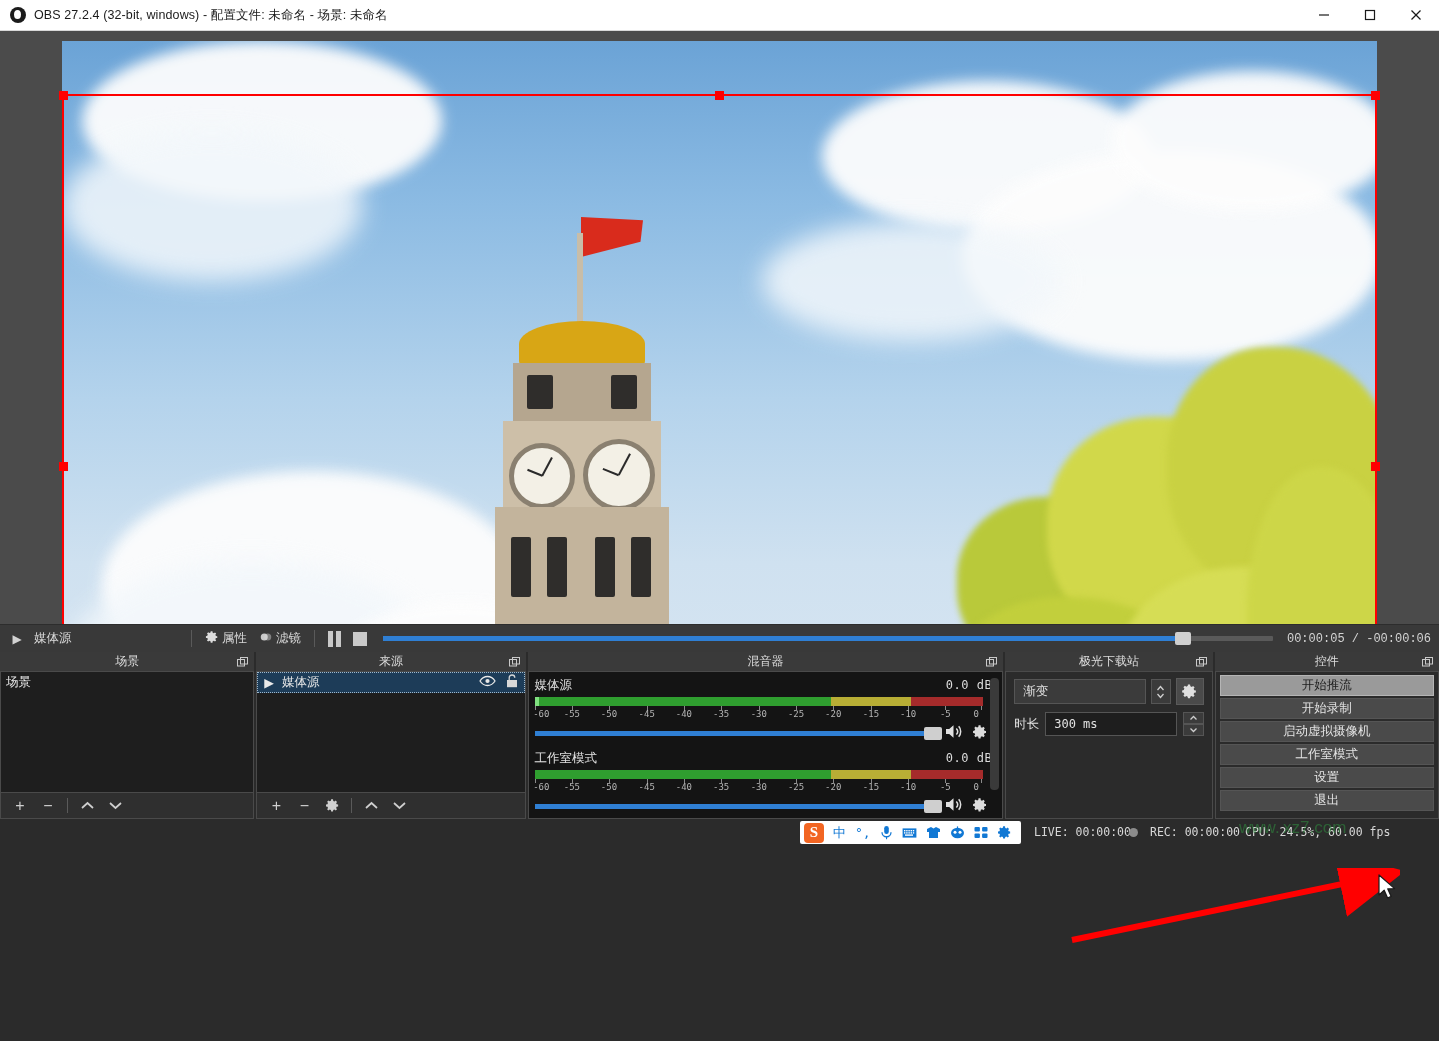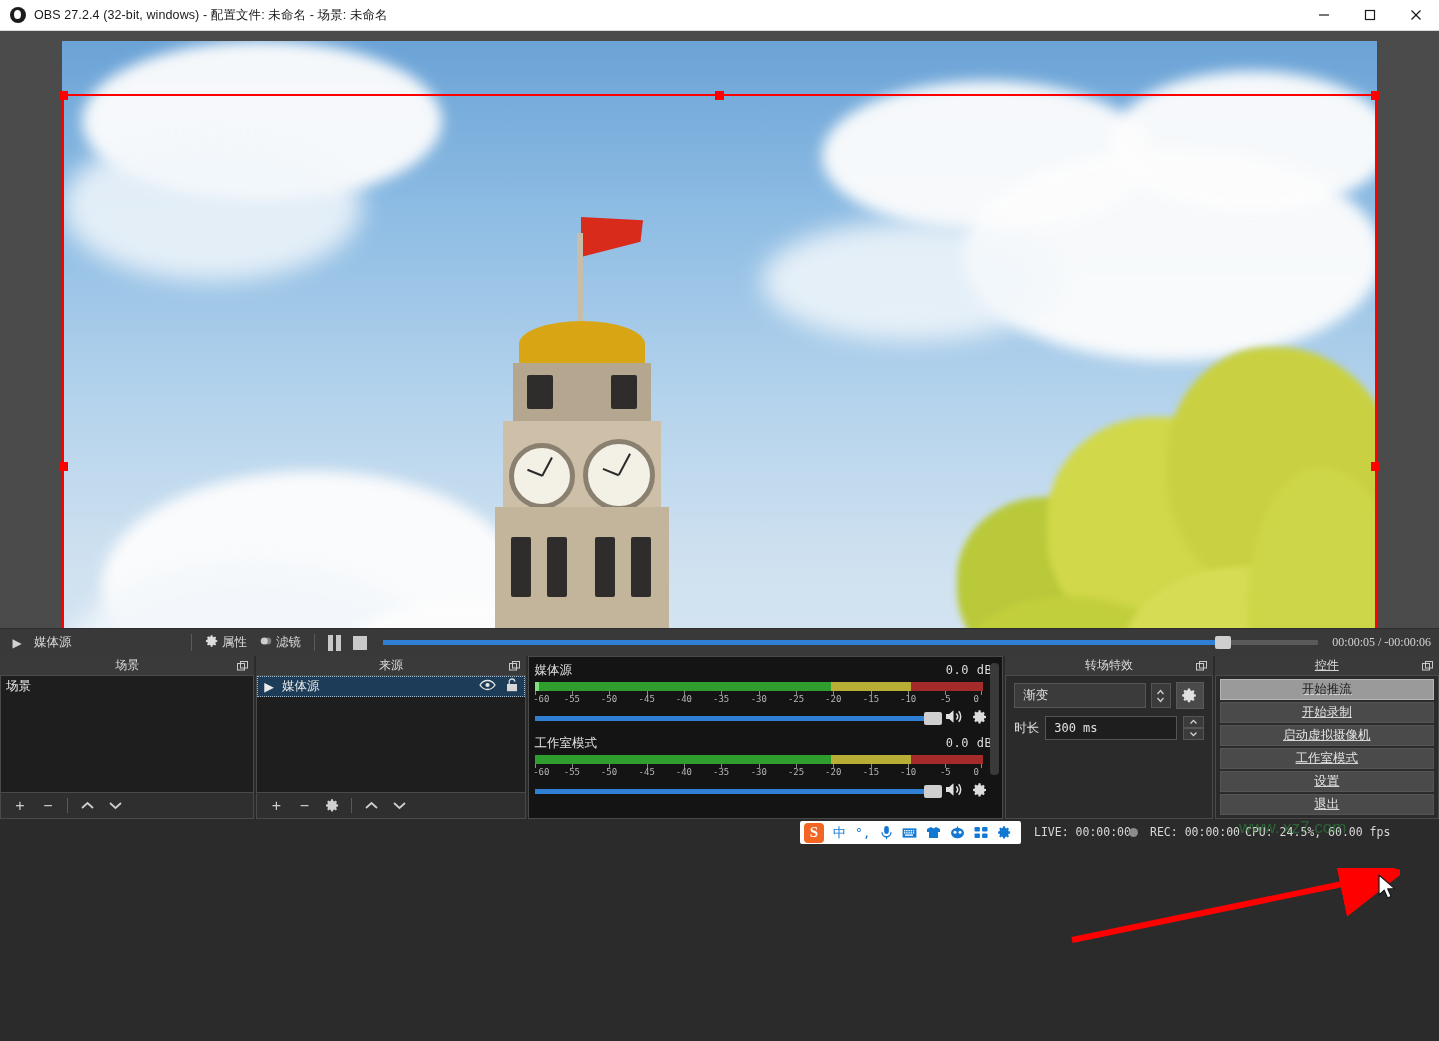--- a/index.html
+++ b/index.html
@@ -116,21 +116,21 @@
   .seek {
     flex:1 1 auto; height:5px; background:#5a5a5a; margin:0 4px 0 10px;
     position:relative; border-radius:1px;
   }
   .seek-fill { position:absolute; left:0; top:0; bottom:0; width:89%; background:#2f7fd4; }
   .seek-knob {
     position:absolute; left:89%; top:-4px; width:16px; height:13px;
     background:#cfcfcf; border-radius:2px;
   }
   .timecode {
-    font-family:Liberation Serif, serif;
+    font-family:Liberation Mono, monospace;
     font-size:12px; color:#d4d4d4; padding:0 8px 0 10px; white-space:nowrap;
   }
 
   
   .docks { flex:0 0 156px; display:flex; background:#2b2b2b; gap:2px; padding:0; }
   .dock { display:flex; flex-direction:column; background:#2b2b2b; }
   .dock-title {
     height:19px; background:#3a3a3a; display:flex; align-items:center; justify-content:center;
     position:relative; font-size:12px; color:#dcdcdc; flex:0 0 19px;
   }
@@ -462,20 +462,29 @@
         </div>
         <div class="tb-btn">
           <svg width="15" height="11" viewBox="0 0 15 11">
               <polyline points="2,3 7.5,8 13,3" fill="none" stroke="#cfcfcf" stroke-width="1.7"></polyline>
             </svg>
         </div>
       </div>
     </div>
 
     <div class="dock" style="width:477px;">
+      <div class="dock-title">
+        <span>混音器</span>
+        <span class="dock-float">
+          <svg width="11" height="10" viewBox="0 0 11 10">
+              <rect x="0.5" y="2.5" width="7" height="6.5" fill="none" stroke="#c9c9c9"></rect>
+              <rect x="3.5" y="0.5" width="7" height="6.5" fill="none" stroke="#c9c9c9"></rect>
+            </svg>
+        </span>
+      </div>
       <div class="mix-body">
         <div class="mix-scrollbar"></div>
 
         <div class="mix-ch">
           <div class="mix-head">
             <span class="mix-name">媒体源</span>
             <span class="mix-db"><span>0.0</span>&nbsp;<span>dB</span></span>
           </div>
           <div class="meter" style="width:98%;">
             <div class="g" style="width:66%"></div>
@@ -584,21 +593,21 @@
                   <path d="M12 8a4 4 0 104 4 4 4 0 00-4-4zm0 6.2A2.2 2.2 0 1114.2 12 2.2 2.2 0 0112 14.2zM21 13.5v-3l-2.4-.4a7 7 0 00-.8-1.9l1.4-2-2.1-2.1-2 1.4a7 7 0 00-1.9-.8L12.8 2h-3l-.4 2.4a7 7 0 00-1.9.8l-2-1.4-2.1 2.1 1.4 2a7 7 0 00-.8 1.9L1.6 10.5v3l2.4.4a7 7 0 00.8 1.9l-1.4 2 2.1 2.1 2-1.4a7 7 0 001.9.8l.4 2.4h3l.4-2.4a7 7 0 001.9-.8l2 1.4 2.1-2.1-1.4-2a7 7 0 00.8-1.9z"></path>
                 </svg>
             </span>
           </div>
         </div>
       </div>
     </div>
 
     <div class="dock" style="width:208px;">
       <div class="dock-title">
-        <span>转场特效</span>
+        <span>极光下载站</span>
         <span class="dock-float">
           <svg width="11" height="10" viewBox="0 0 11 10">
               <rect x="0.5" y="2.5" width="7" height="6.5" fill="none" stroke="#c9c9c9"></rect>
               <rect x="3.5" y="0.5" width="7" height="6.5" fill="none" stroke="#c9c9c9"></rect>
             </svg>
         </span>
       </div>
       <div class="tr-body">
         <div class="tr-row1">
           <div class="combo">渐变</div>
@@ -626,21 +635,21 @@
             <div>
               <svg width="9" height="6" viewBox="0 0 9 6">
                   <polyline points="1.5,1.5 4.5,4.5 7.5,1.5" fill="none" stroke="#cfcfcf" stroke-width="1.3"></polyline>
                 </svg>
             </div>
           </div>
         </div>
       </div>
     </div>
 
-    <div class="dock" style="width:225px;text-decoration:underline;">
+    <div class="dock" style="width:225px;">
       <div class="dock-title">
         <span>控件</span>
         <span class="dock-float">
           <svg width="11" height="10" viewBox="0 0 11 10">
               <rect x="0.5" y="2.5" width="7" height="6.5" fill="none" stroke="#c9c9c9"></rect>
               <rect x="3.5" y="0.5" width="7" height="6.5" fill="none" stroke="#c9c9c9"></rect>
             </svg>
         </span>
       </div>
       <div class="ctl-body">

